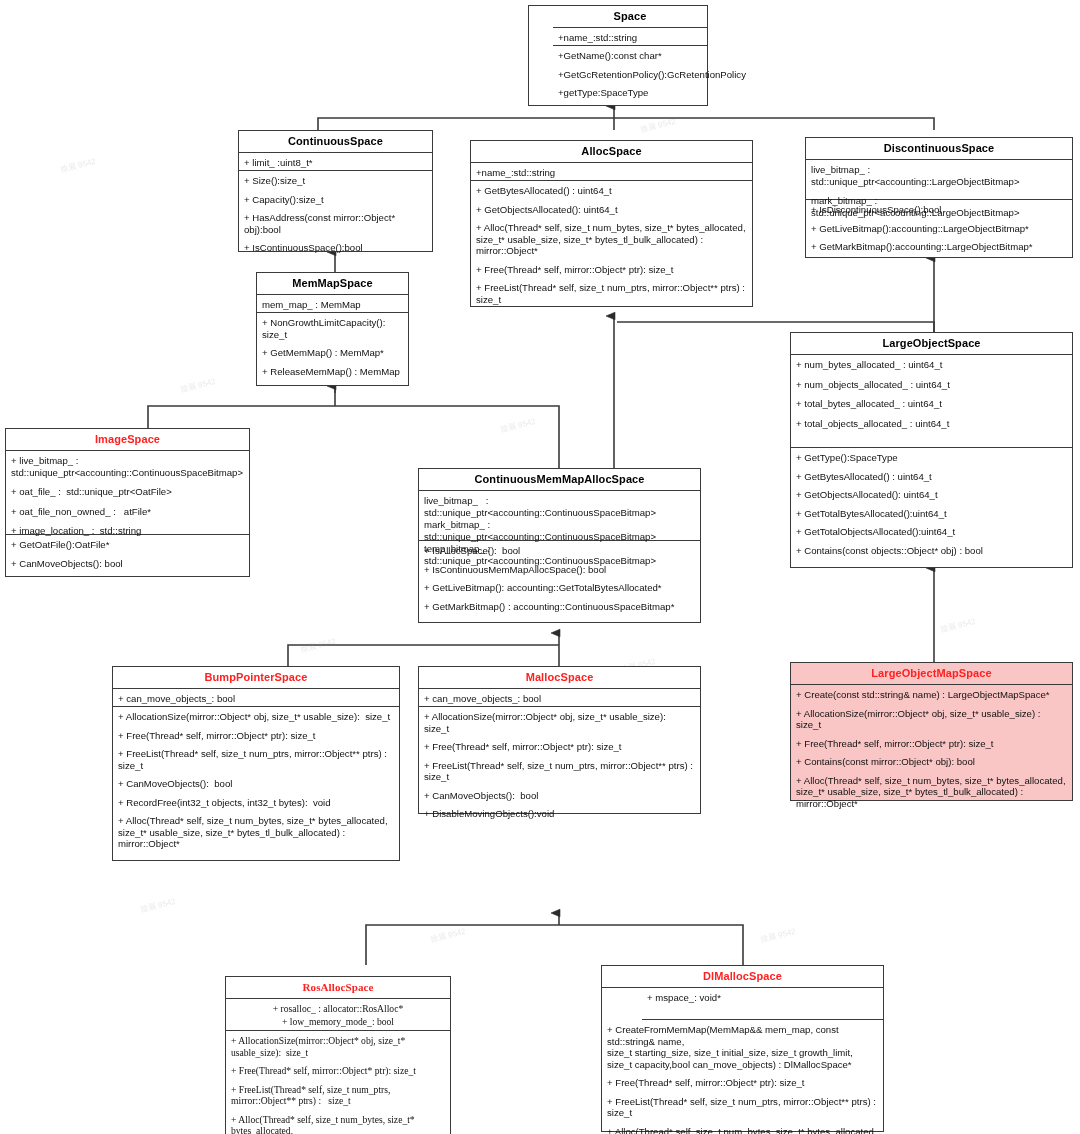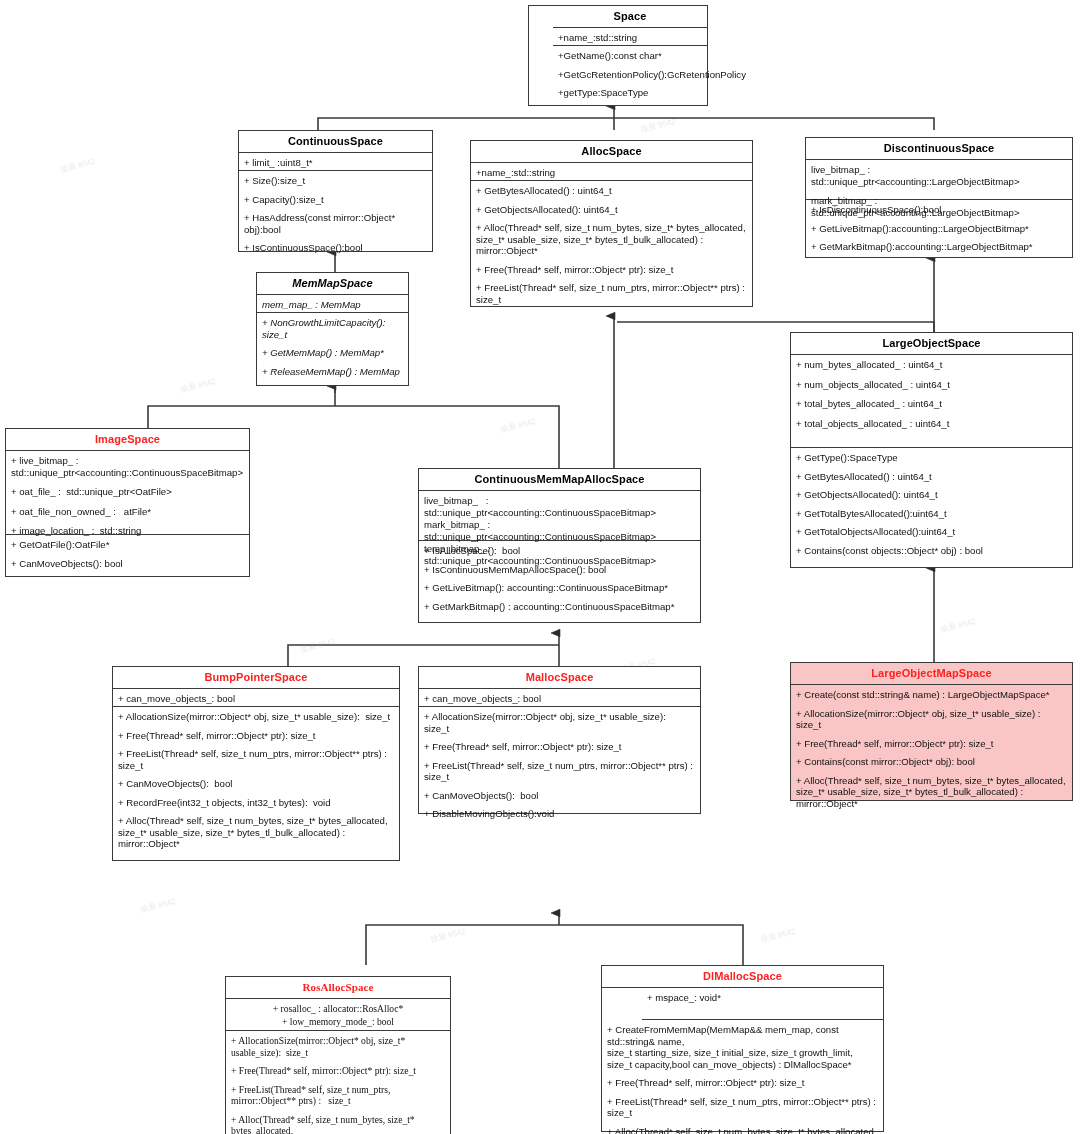--- a/index.html
+++ b/index.html
@@ -176,21 +176,21 @@
       <div class="cls-row">live_bitmap_ : std::unique_ptr&lt;accounting::LargeObjectBitmap&gt;</div>
       <div class="cls-row">mark_bitmap_ : std::unique_ptr&lt;accounting::LargeObjectBitmap&gt;</div>
     </div>
     <div class="cls-section methods">
       <div class="cls-row">+ IsDiscontinuousSpace():bool</div>
       <div class="cls-row">+ GetLiveBitmap():accounting::LargeObjectBitmap*</div>
       <div class="cls-row">+ GetMarkBitmap():accounting::LargeObjectBitmap*</div>
     </div>
   </div>
 
-  <div class="uml-class" style="left:256px; top:272px; width:153px; height:114px;font-style:italic;">
+  <div class="uml-class" style="left:256px; top:272px; width:153px; height:114px;">
     <div class="cls-title">MemMapSpace</div>
     <div class="cls-section attrs" style="height:18px;">
       <div class="cls-row tight">mem_map_ : MemMap</div>
     </div>
     <div class="cls-section methods">
       <div class="cls-row">+ NonGrowthLimitCapacity(): size_t</div>
       <div class="cls-row">+ GetMemMap() : MemMap*</div>
       <div class="cls-row">+ ReleaseMemMap() : MemMap</div>
     </div>
   </div>
@@ -230,21 +230,21 @@
   <div class="uml-class" style="left:418px; top:468px; width:283px; height:155px;">
     <div class="cls-title">ContinuousMemMapAllocSpace</div>
     <div class="cls-section attrs" style="height:50px;">
       <div class="cls-row tight">live_bitmap_   : std::unique_ptr&lt;accounting::ContinuousSpaceBitmap&gt;</div>
       <div class="cls-row tight">mark_bitmap_ : std::unique_ptr&lt;accounting::ContinuousSpaceBitmap&gt;</div>
       <div class="cls-row tight">temp_bitmap_ : std::unique_ptr&lt;accounting::ContinuousSpaceBitmap&gt;</div>
     </div>
     <div class="cls-section methods">
       <div class="cls-row">+ IsAllocSpace():  bool</div>
       <div class="cls-row">+ IsContinuousMemMapAllocSpace(): bool</div>
-      <div class="cls-row">+ GetLiveBitmap(): accounting::ContinuousSpaceBitmap*</div>
+      <div class="cls-row">+ GetLiveBitmap(): accounting::GetTotalBytesAllocated*</div>
       <div class="cls-row">+ GetMarkBitmap() : accounting::ContinuousSpaceBitmap*</div>
     </div>
   </div>
 
   <div class="uml-class red-title" style="left:112px; top:666px; width:288px; height:195px;">
     <div class="cls-title">BumpPointerSpace</div>
     <div class="cls-section attrs" style="height:18px;">
       <div class="cls-row tight">+ can_move_objects_: bool</div>
     </div>
     <div class="cls-section methods">

